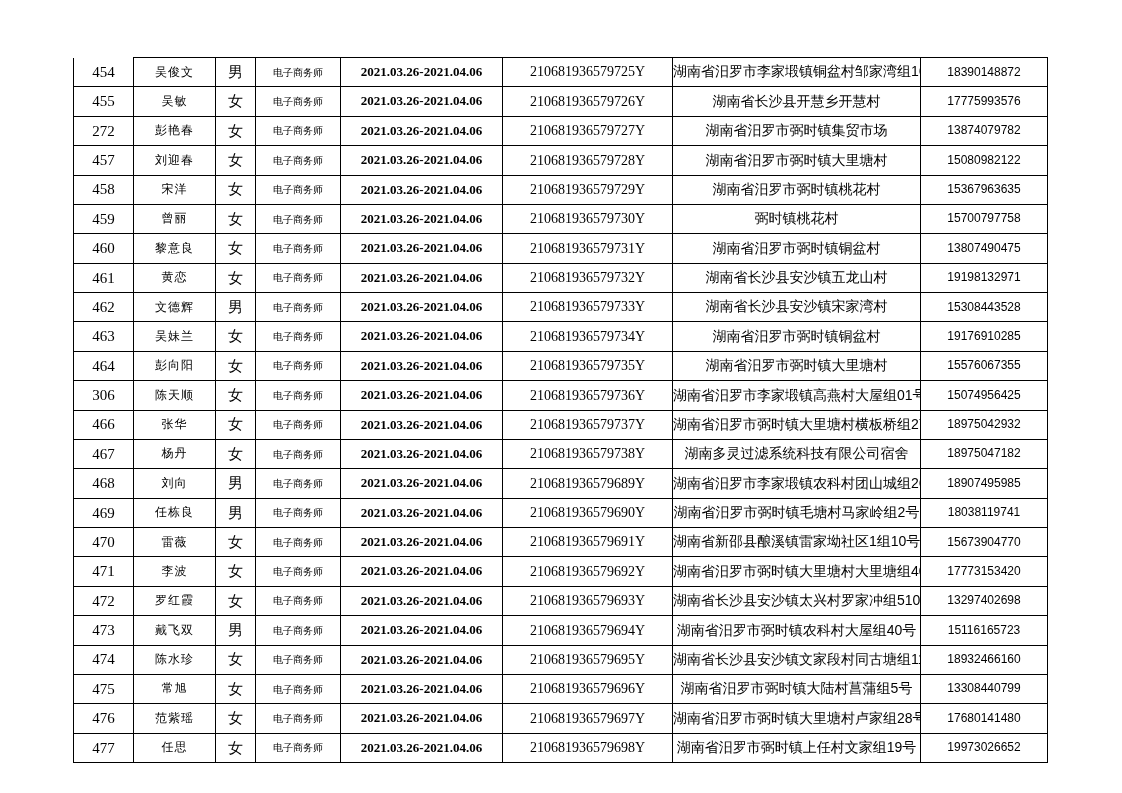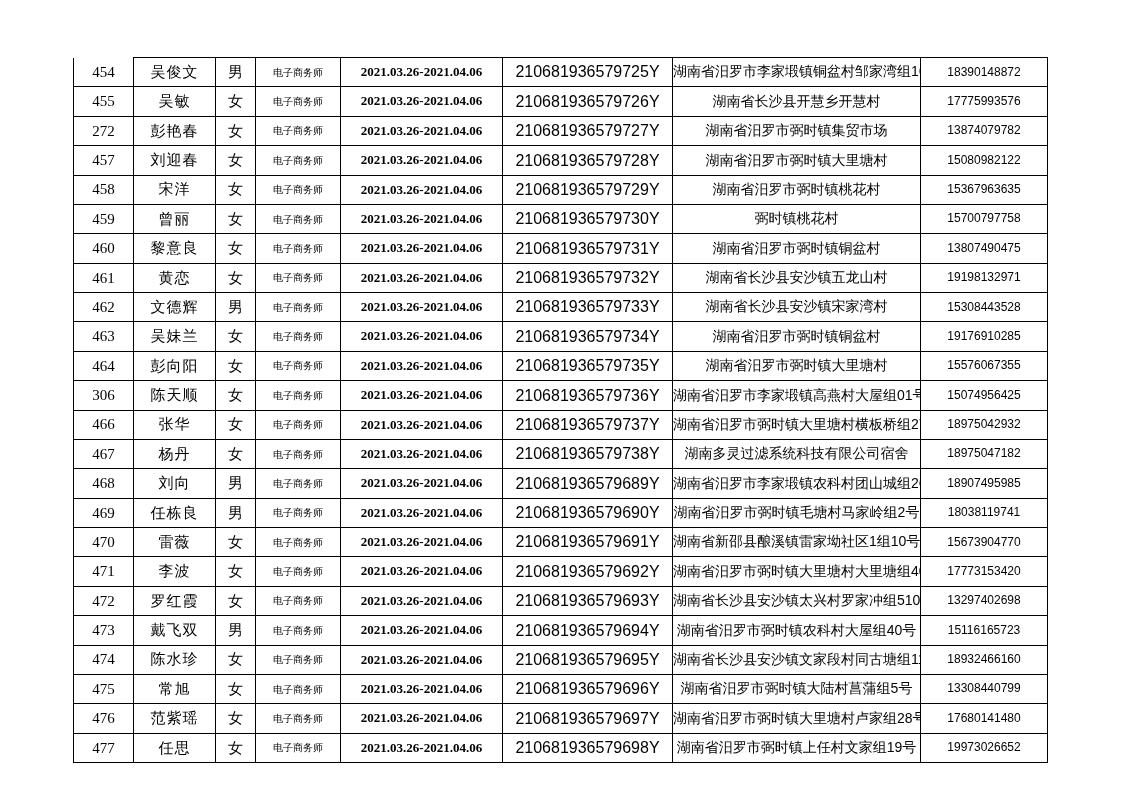--- a/index.html
+++ b/index.html
@@ -29,25 +29,25 @@
   }
   
   table.roster tr:first-child td.col-no{border-top:none;}
   .cell{
     white-space:nowrap;
     overflow:hidden;
     text-align:center;
     line-height:1.1;
   }
   .col-no       {width:60px;  font-size:15px;}
-  .col-name     {width:82px;  font-size:15px; letter-spacing:1px;}
+  .col-name     {width:82px;  font-size:12px; letter-spacing:1px;}
   .col-gender   {width:40px;  font-size:15px;}
   .col-occupation{width:85px; font-size:10px;}
   .col-date     {width:162px; font-size:13px;font-weight:bold;}
-  .col-id_number{width:170px; font-size:16px; font-family:Liberation Sans, sans-serif;}
+  .col-id_number{width:170px; font-size:14px; font-family:Liberation Serif, serif;}
   .col-address  {width:248px; font-size:14px; font-family:"Liberation Sans","DejaVu Sans",sans-serif;}
   .col-phone    {width:127px; font-size:12px; font-family:"Liberation Sans","DejaVu Sans",sans-serif;}
 </style>
 </head>
 <body>
 
 <div id="sheet">
   <table class="roster">
     <colgroup>
       <col class="col-no">

